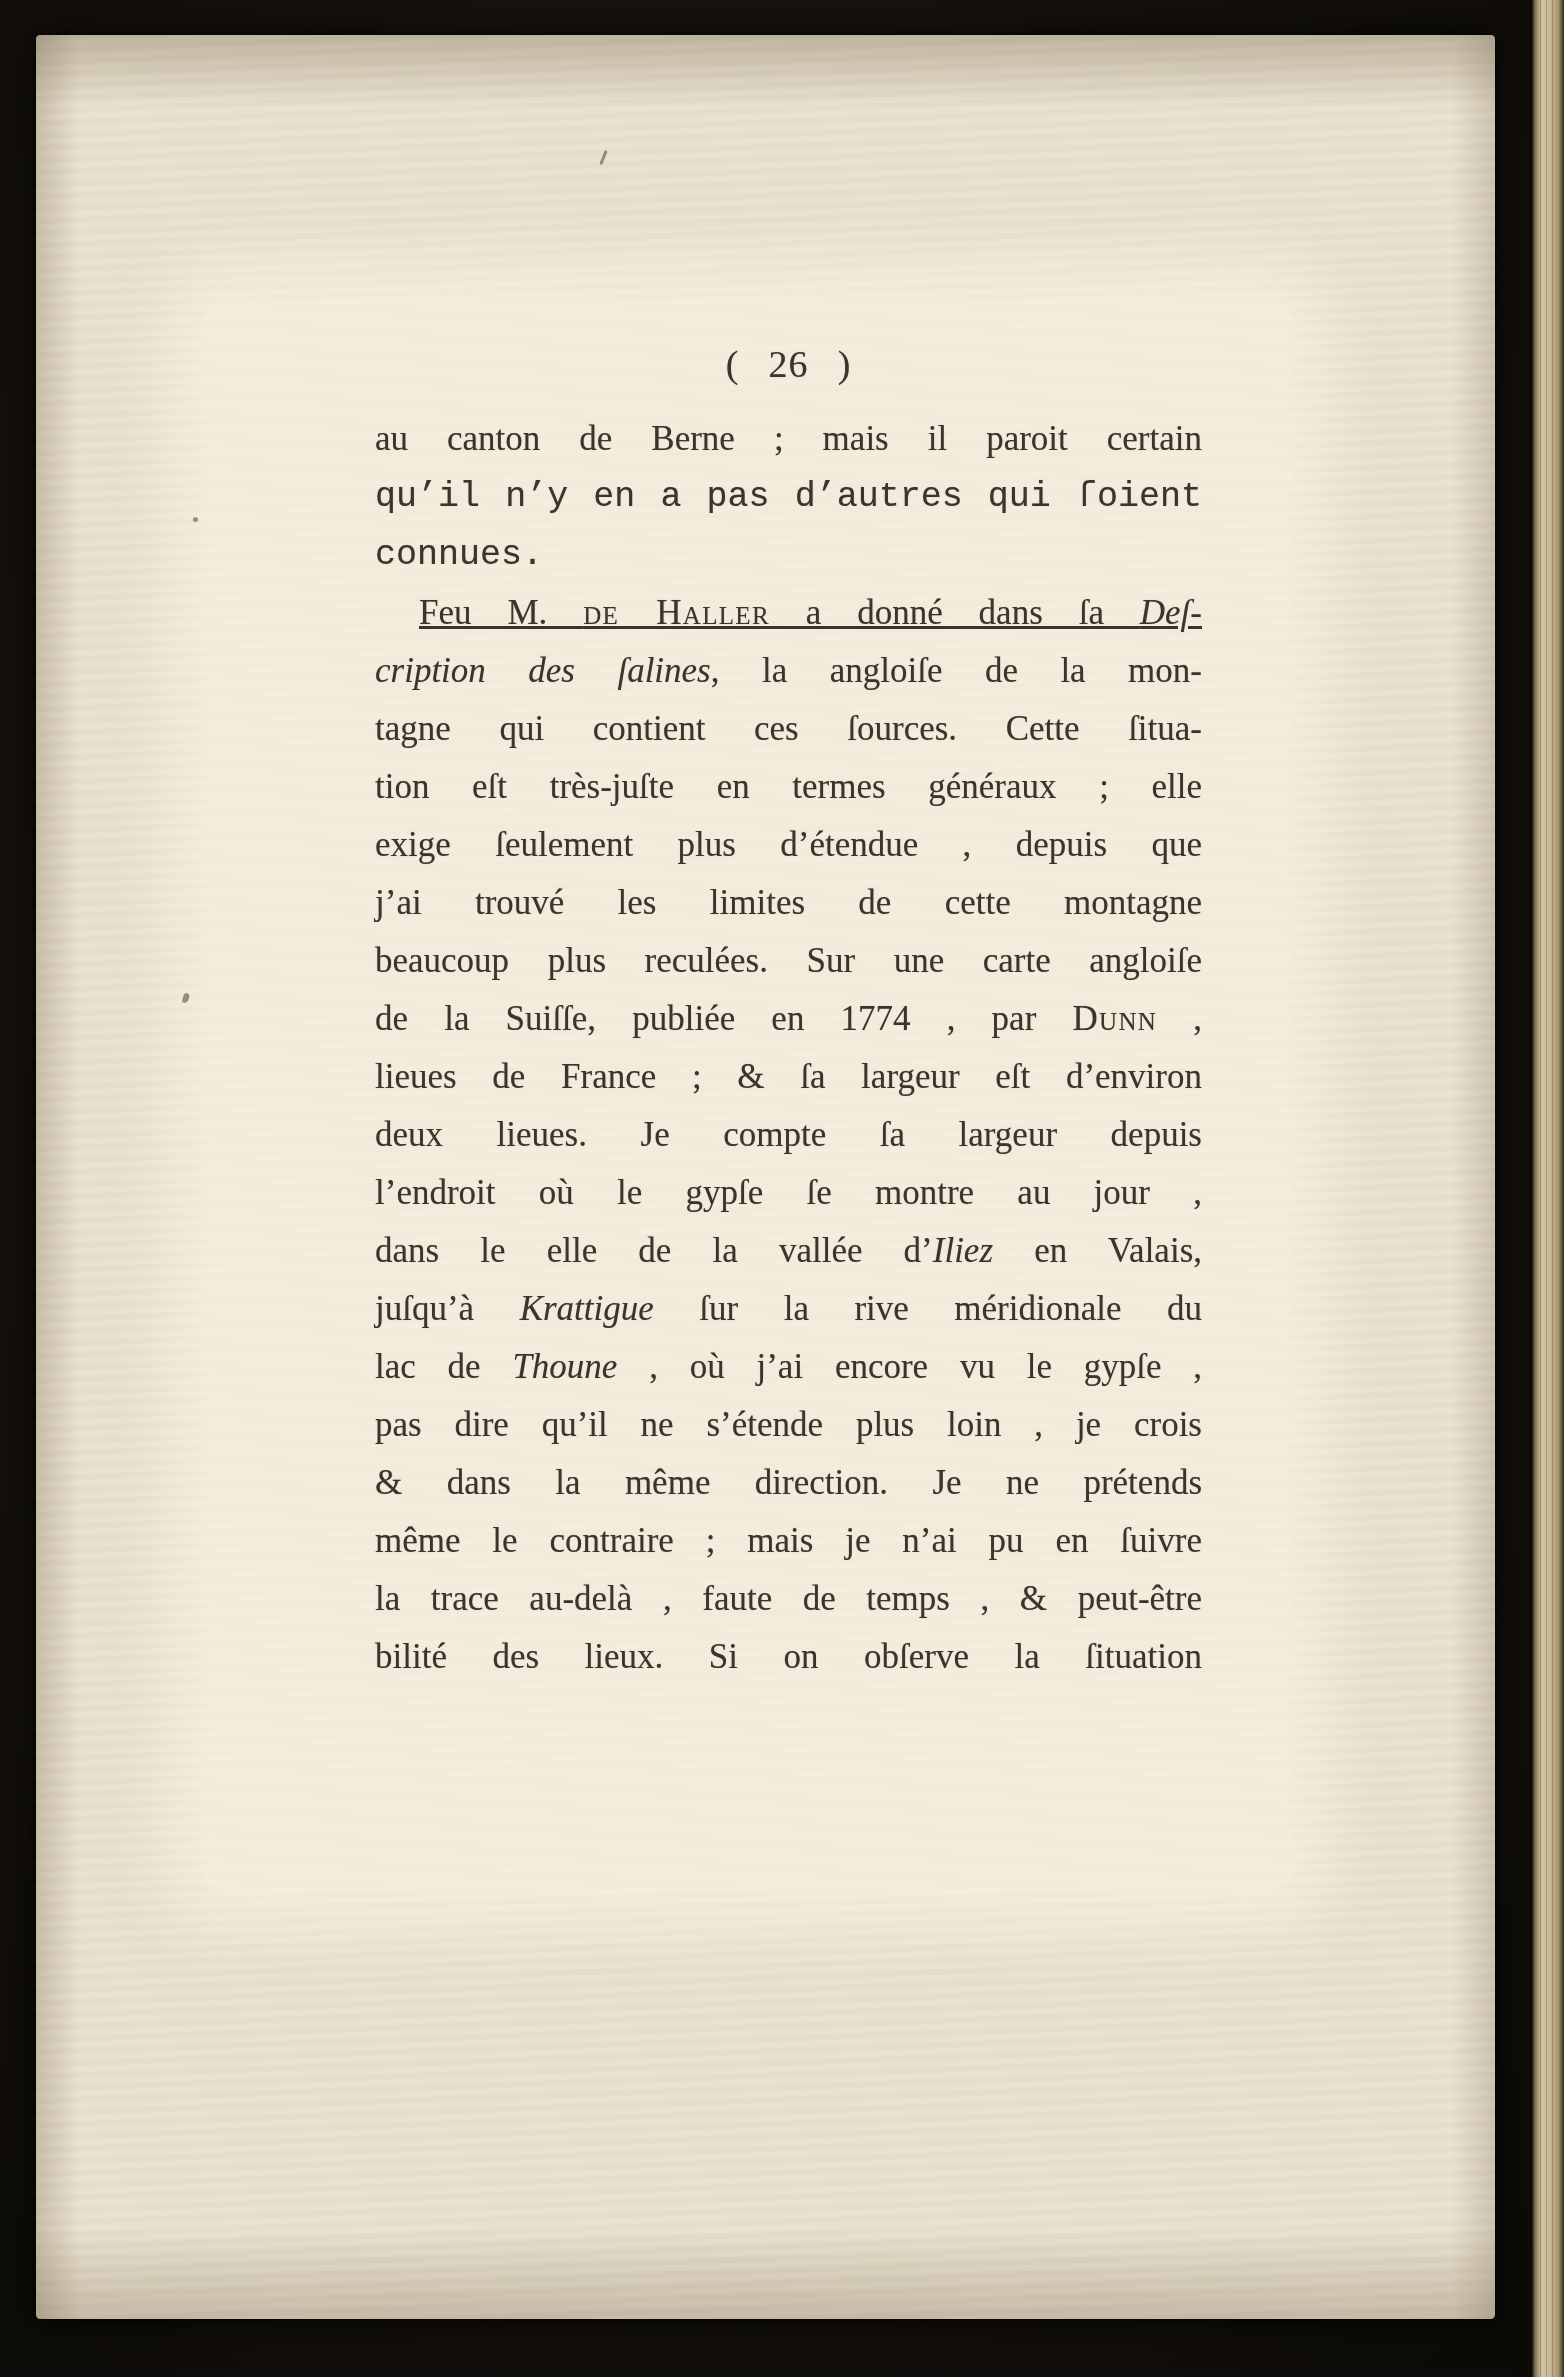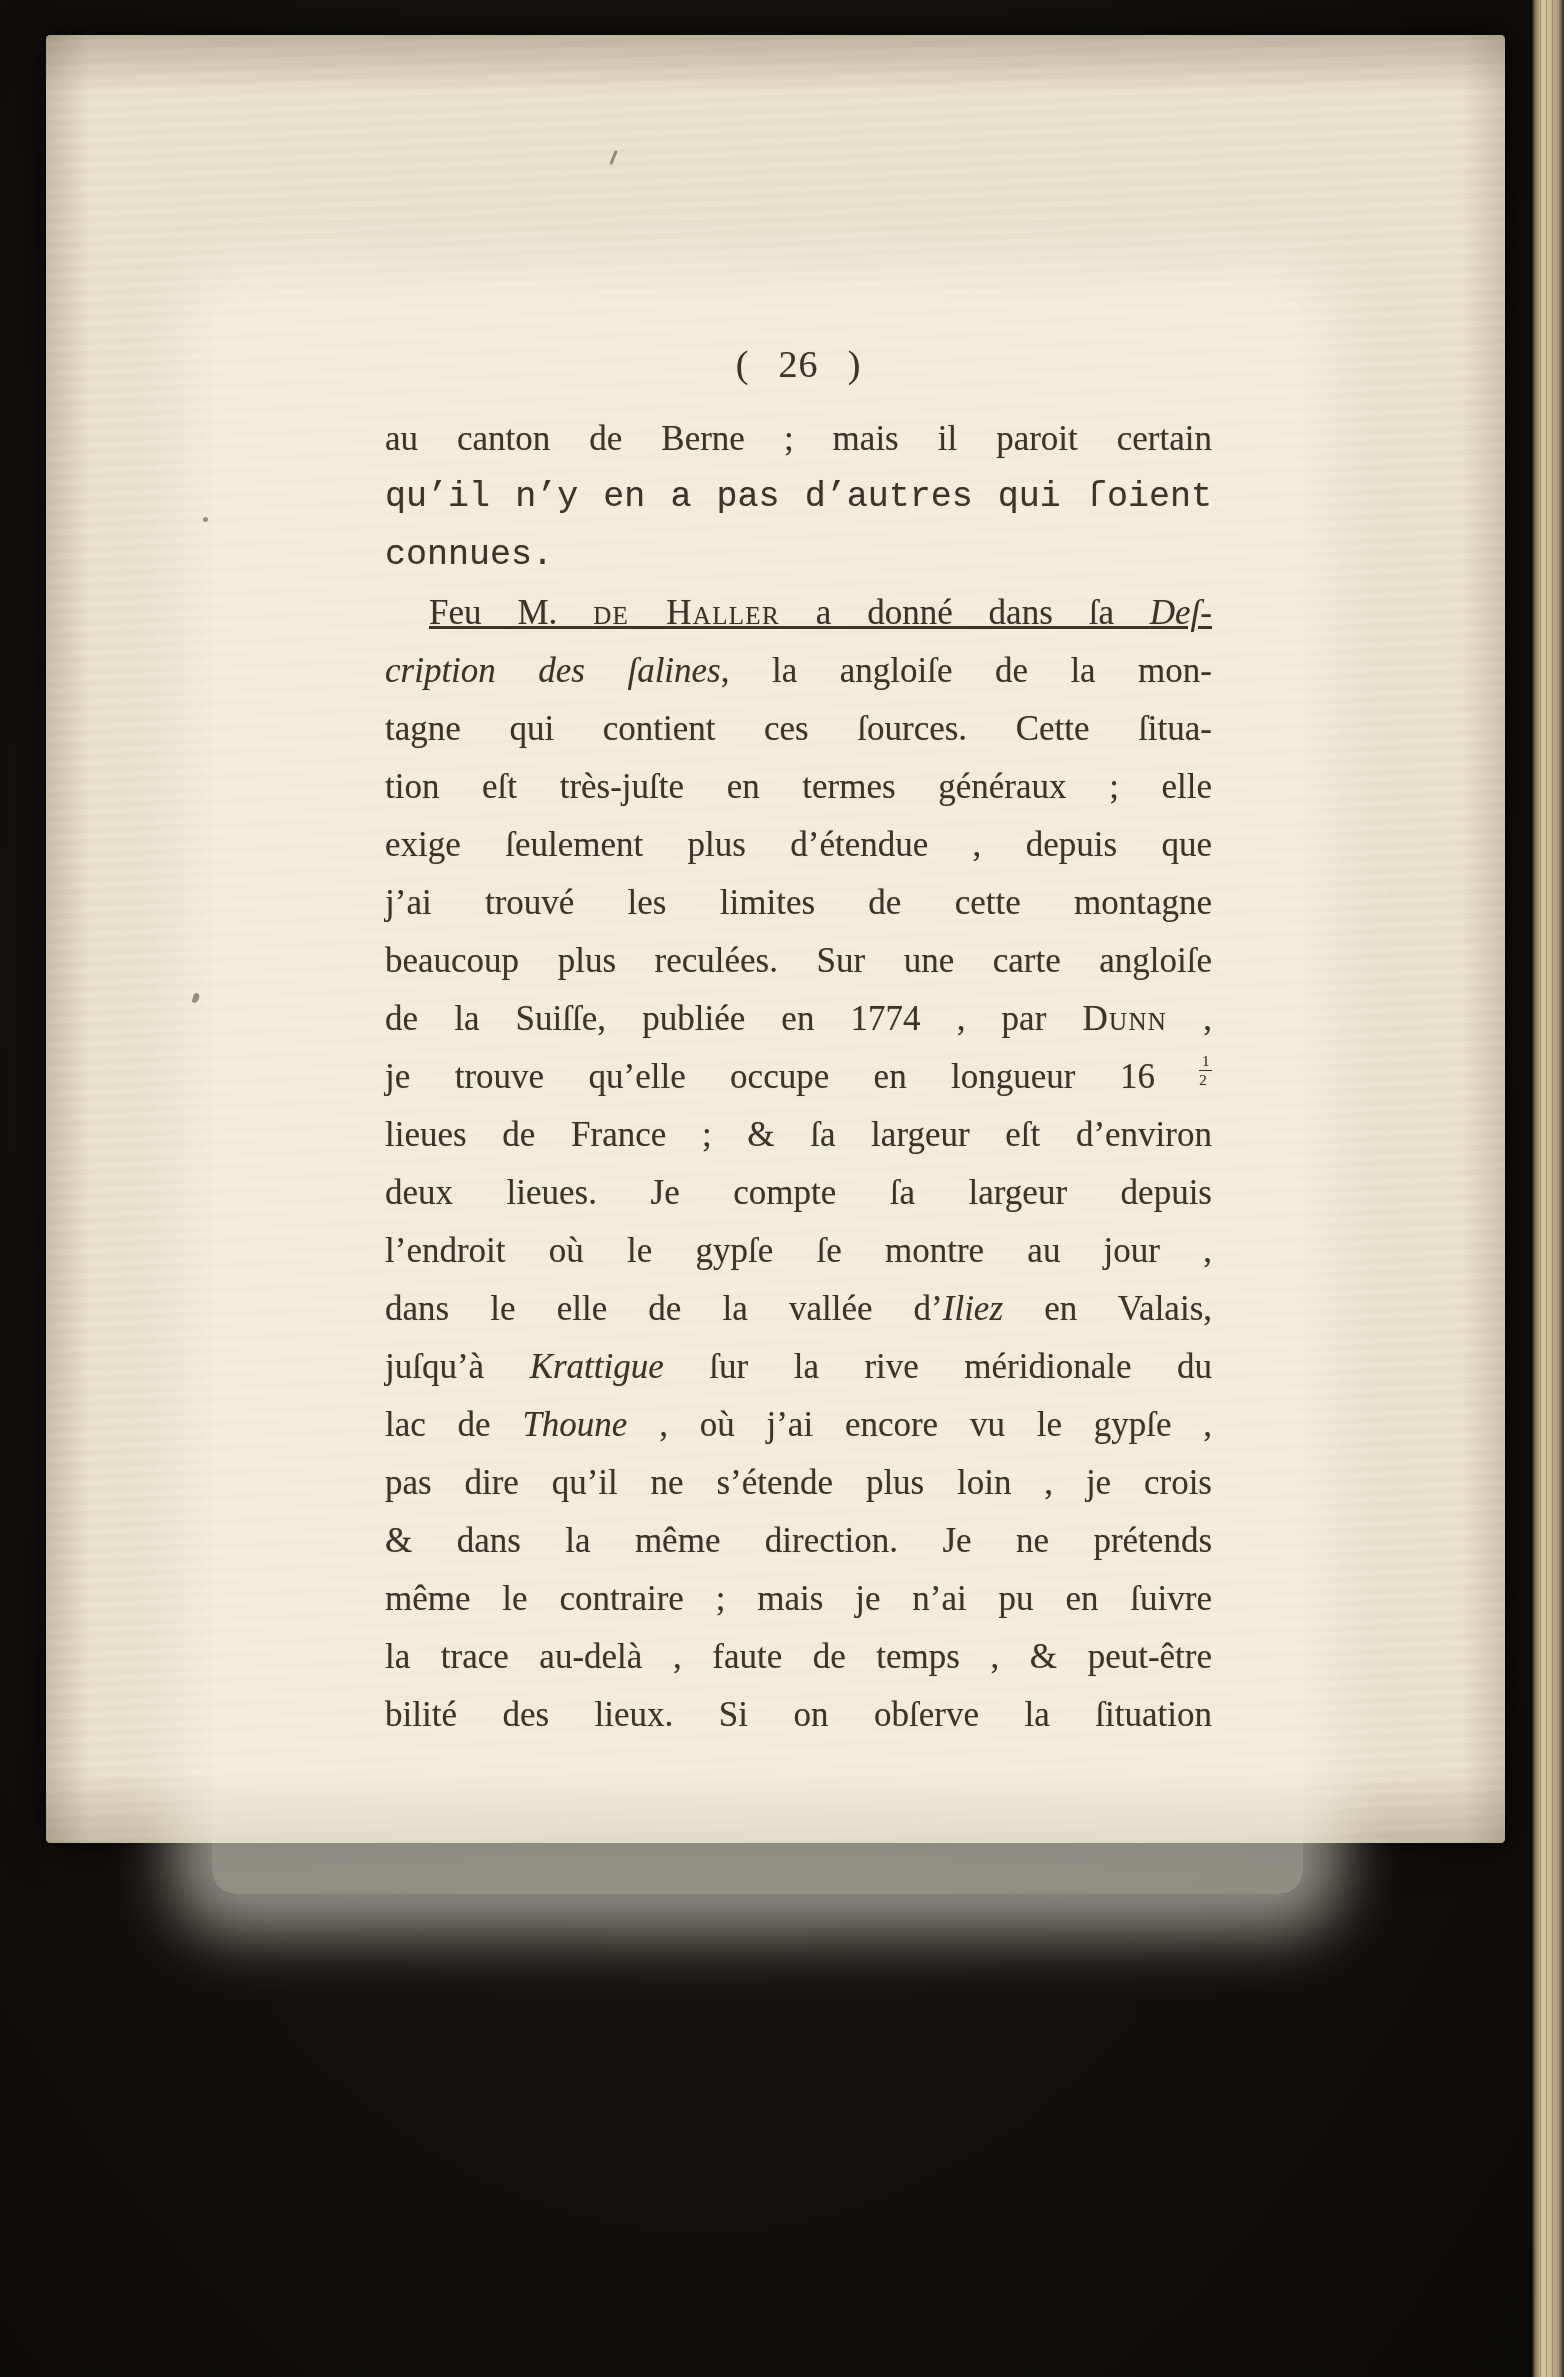--- a/index.html
+++ b/index.html
@@ -8,22 +8,22 @@
     position:relative;
     overflow:hidden;
     background:
       radial-gradient(ellipse at 45% 40%, #201d17 0%, #14110d 60%, #0c0a07 100%);
     font-family:"Liberation Serif","DejaVu Serif",serif;
   }
 
   
   .paper {
     position:absolute;
-    left:46px; top:35px;
-    width:1459px; height:1808px;
+    left:36px; top:35px;
+    width:1459px; height:2284px;
     background:var(--paper,#eae2d0);
     border-radius:4.4px;
     box-shadow:0 0 44px rgba(0,0,0,.65), 0 0 7px rgba(0,0,0,.5);
   }
   
   .paper::before {
     content:"";
     position:absolute; inset:0;
     border-radius:4.4px;
     pointer-events:none;
@@ -121,21 +121,20 @@
         <div class="line"><span>au canton de Berne ; mais il paroit certain</span></div>
         <div class="line no-just"><span>qu’il n’y en a pas d’autres qui ſoient connues.</span></div>
         <div class="line indent"><span>Feu M. </span><span class="sc">de Haller</span><span> a donné dans ſa </span><span class="it">Deſ-</span></div>
         <div class="line"><span class="it">cription des ſalines</span><span>, la angloiſe de la mon-</span></div>
         <div class="line"><span>tagne qui contient ces ſources. Cette ſitua-</span></div>
         <div class="line"><span>tion eſt très-juſte en termes généraux ; elle</span></div>
         <div class="line"><span>exige ſeulement plus d’étendue , depuis que</span></div>
         <div class="line"><span>j’ai trouvé les limites de cette montagne</span></div>
         <div class="line"><span>beaucoup plus reculées. Sur une carte angloiſe</span></div>
         <div class="line"><span>de la Suiſſe, publiée en 1774 , par </span><span class="sc">Dunn</span><span> ,</span></div>
-        <div class="line"><span>je trouve qu’elle occupe en longueur 16 </span><span class="frac"><span class="num">1</span><span class="den">2</span></span></div>
         <div class="line"><span>lieues de France ; &amp; ſa largeur eſt d’environ</span></div>
         <div class="line"><span>deux lieues. Je compte ſa largeur depuis</span></div>
         <div class="line"><span>l’endroit où le gypſe ſe montre au jour ,</span></div>
         <div class="line"><span>dans le elle de la vallée d’</span><span class="it">Iliez</span><span> en Valais,</span></div>
         <div class="line"><span>juſqu’à </span><span class="it">Krattigue</span><span> ſur la rive méridionale du</span></div>
         <div class="line"><span>lac de </span><span class="it">Thoune</span><span> , où j’ai encore vu le gypſe ,</span></div>
         <div class="line"><span>pas dire qu’il ne s’étende plus loin , je crois</span></div>
         <div class="line"><span>&amp; dans la même direction. Je ne prétends</span></div>
         <div class="line"><span>même le contraire ; mais je n’ai pu en ſuivre</span></div>
         <div class="line"><span>la trace au-delà , faute de temps , &amp; peut-être</span></div>

